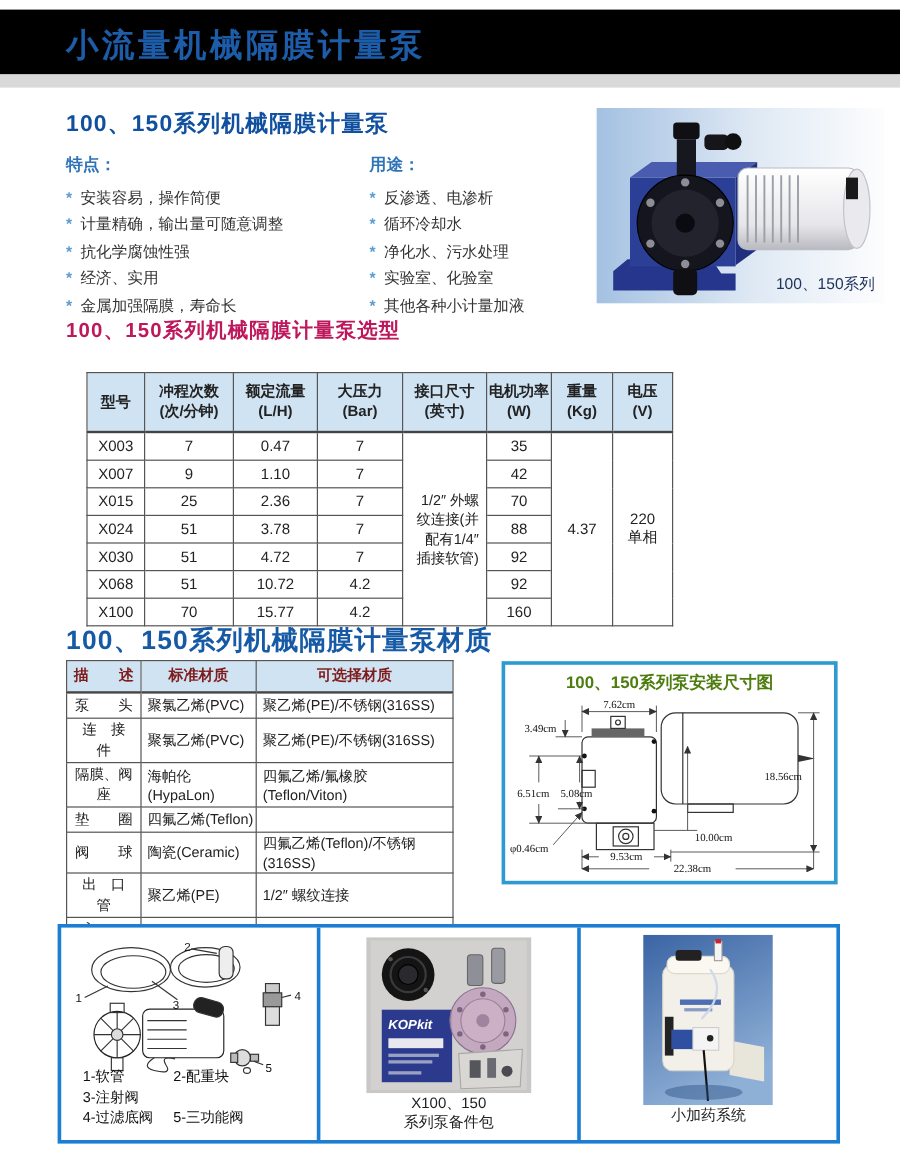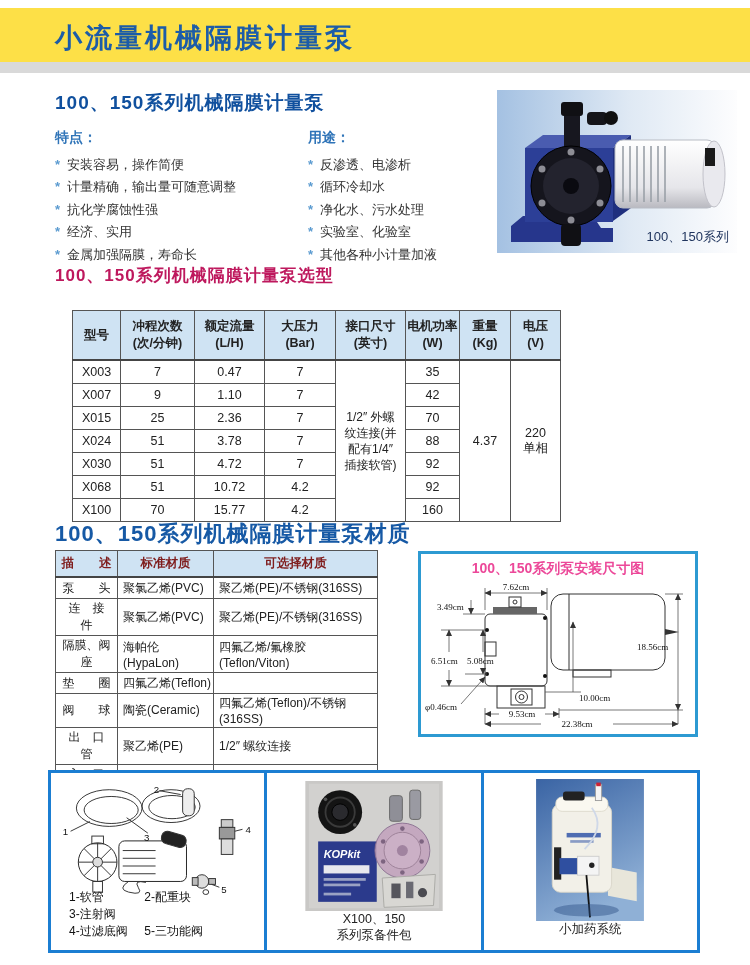--- a/index.html
+++ b/index.html
@@ -1,20 +1,20 @@
 <!DOCTYPE html>
 <html><head>
 <meta charset="utf-8">
 <style>
   html,body{margin:0;padding:0;background:#fff;}
   .page{position:relative;width:750px;height:965px;background:#ffffff;overflow:hidden;
         font-family:"Liberation Sans",sans-serif;color:#222;}
 
   
-  .band{position:absolute;left:0;top:8px;width:750px;height:54px;background:#fde047;}
+  .band{position:absolute;left:0;top:8px;width:750px;height:54px;background:#000000;}
   .band-title{position:absolute;left:55px;top:12px;font-size:27px;font-weight:bold;
               color:#1c5ca8;letter-spacing:3px;}
   .gray-strip{position:absolute;left:0;top:62px;width:750px;height:11px;background:#d9d9d9;}
 
   
   .intro-heading{position:absolute;left:55px;top:90px;font-size:19px;font-weight:bold;
                  color:#10509e;letter-spacing:1px;}
   .list-block{position:absolute;top:129px;}
   .features{left:55px;width:235px;}
   .uses{left:308px;width:195px;}
@@ -26,36 +26,36 @@
 
   
   .sel-heading{position:absolute;left:55px;top:264px;font-size:17px;font-weight:bold;
                color:#be185d;letter-spacing:1px;}
   table{border-collapse:collapse;table-layout:fixed;}
   td,th{border:1px solid #555;overflow:hidden;}
   .sel-table{position:absolute;left:72px;top:310px;}
   .sel-table th{background:#cfe3f3;height:46px;font-size:12.5px;font-weight:bold;color:#222;
                 border-bottom:2px solid #444;line-height:17px;}
   .sel-table td{height:20px;text-align:center;font-size:12.5px;color:#222;}
-  .sel-table td.conn{text-align:center;padding:2px 6px;font-size:12px;line-height:16px;color:#222;}
+  .sel-table td.conn{text-align:right;padding:2px 6px;font-size:12px;line-height:16px;color:#222;}
 
   .mat-heading{position:absolute;left:55px;top:519px;font-size:22px;font-weight:bold;
                color:#1659a5;letter-spacing:1px;}
   .mat-table{position:absolute;left:55px;top:550px;}
   .mat-table th{background:#cfe3f3;height:23px;font-size:12.5px;font-weight:bold;color:#7f1d1d;
                 border-bottom:2px solid #444;}
   .mat-table td{height:18px;font-size:12px;color:#222;}
   .mat-table td.part{text-align:center;}
   .mat-table td.val{text-align:left;padding-left:5px;}
   .mat-table td.spare{text-align:center;}
 
   
   .dim-box{position:absolute;left:418px;top:551px;width:274px;height:180px;
            border:3px solid #2d9ad2;background:#fff;}
-  .dim-title{text-align:center;font-size:14px;font-weight:bold;color:#ec4899;margin-top:6px;}
+  .dim-title{text-align:center;font-size:14px;font-weight:bold;color:#4d7c0f;margin-top:6px;}
   .dim-svg{display:block;margin:2px auto 0;}
   .dim-svg text{font-family:"Liberation Serif",serif;font-size:9px;fill:#111;}
 
   
   .gallery{position:absolute;left:48px;top:770px;width:646px;height:177px;
            border:3px solid #1b7ed2;background:#fff;display:flex;}
   .gpanel{flex:1;position:relative;}
   .gpanel+.gpanel{border-left:3px solid #1b7ed2;}
   .parts-svg{display:block;margin:8px 0 0 8px;}
   .parts-captions{position:absolute;left:18px;bottom:10px;font-size:12px;color:#111;line-height:17px;}

